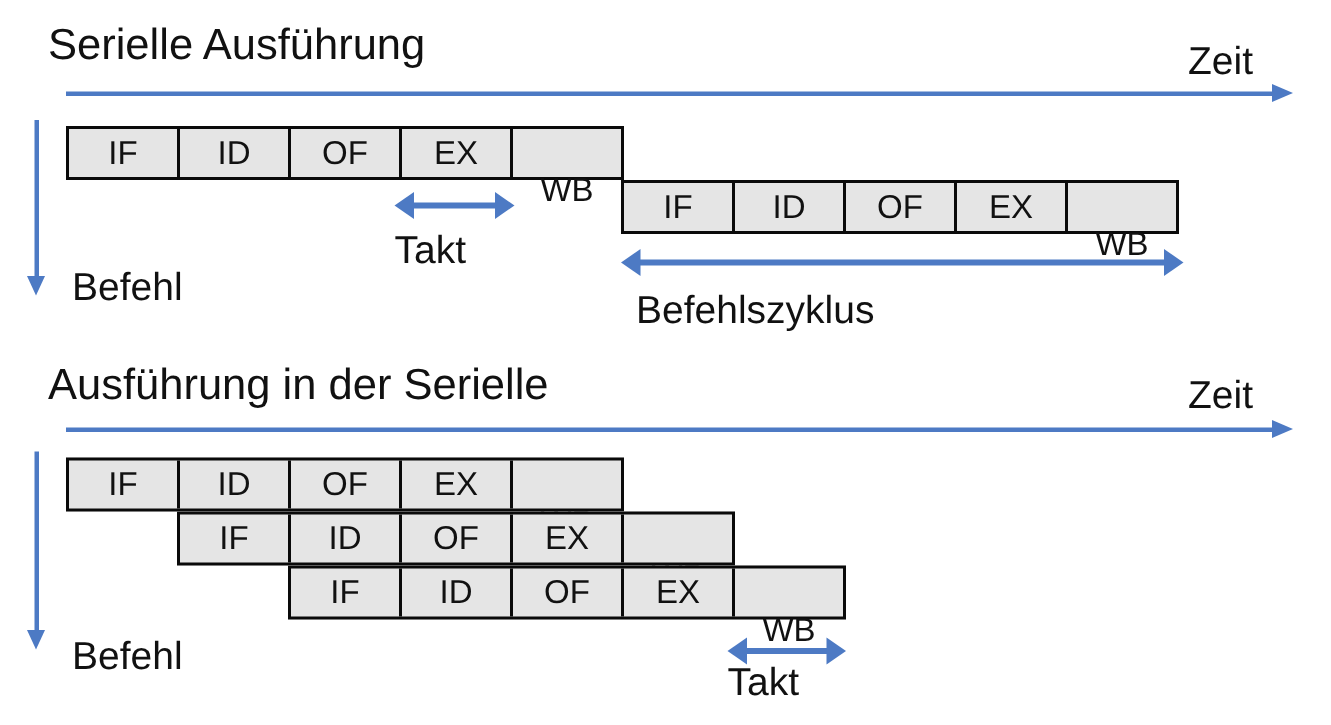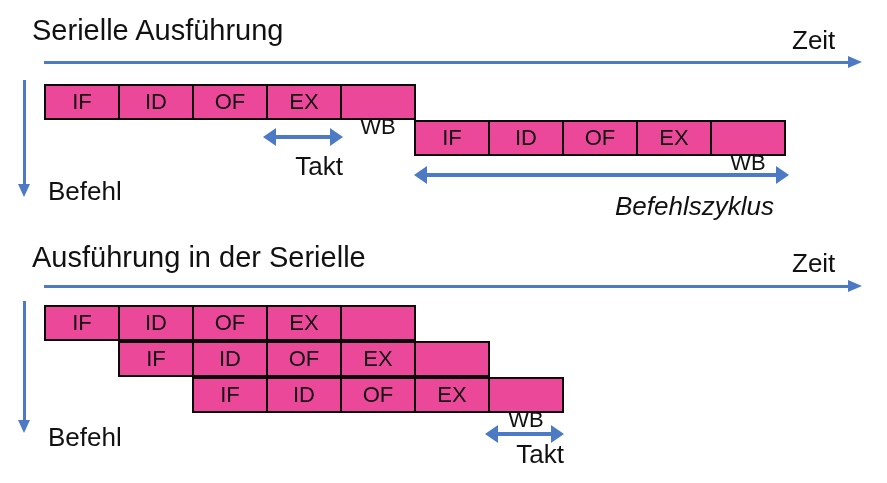--- a/index.html
+++ b/index.html
@@ -3,26 +3,26 @@
 <meta charset="utf-8">
 <style>
   html,body { margin:0; padding:0; background:#ffffff; }
   .canvas {
     position:relative; width:887px; height:483px; background:#ffffff;
     font-family:"Liberation Sans", sans-serif; color:#111111; overflow:hidden;padding-left:11px;
   }
   .abs { position:absolute; }
   .title { font-size:29px; line-height:1.2; white-space:nowrap; }
   .label { font-size:26px; line-height:1.15; white-space:nowrap; }
-  .center { text-align:right; }
+  .center { text-align:left; }
 
   
   .row {
     position:absolute; display:flex; width:372px; height:36px;
-    box-sizing:border-box; border:2px solid #0a0a0a; background:#ec4899;
+    box-sizing:border-box; border:2px solid #0a0a0a; background:#e5e5e5;
   }
   .cell {
     flex:1; display:flex; align-items:center; justify-content:center;
     font-size:22px; border-right:2px solid #0a0a0a; color:#111111;
   }
   .cell:last-child { border-right:none;margin-top:41px; }
 
   
   .h-arrow { position:absolute; height:13px; }
   .h-arrow .shaft { position:absolute; left:0; right:12px; top:5px; height:3px; background:#4d7ac4; }
@@ -94,21 +94,21 @@
       <div class="head-l"></div>
       <div class="head-r"></div>
     </div>
     <div class="abs label center" style="left:263px; top:152px; width:80px;">Takt</div>
 
     <div class="d-arrow" style="left:414px; top:166px; width:375px;">
       <div class="shaft"></div>
       <div class="head-l"></div>
       <div class="head-r"></div>
     </div>
-    <div class="abs label center" style="left:414px; top:192px; width:360px;font-style:italic;">Befehlszyklus</div>
+    <div class="abs label center" style="left:424px; top:192px; width:360px;">Befehlszyklus</div>
   </div>
 
   <div>
     <div class="abs title" style="left:32px; top:240px;">Ausführung in der Serielle</div>
 
     <div class="abs label" style="left:792px; top:249px; width:50px;">Zeit</div>
 
     <div class="h-arrow" style="left:44px; top:280px; width:818px;">
       <div class="shaft"></div>
       <div class="head-r"></div>

